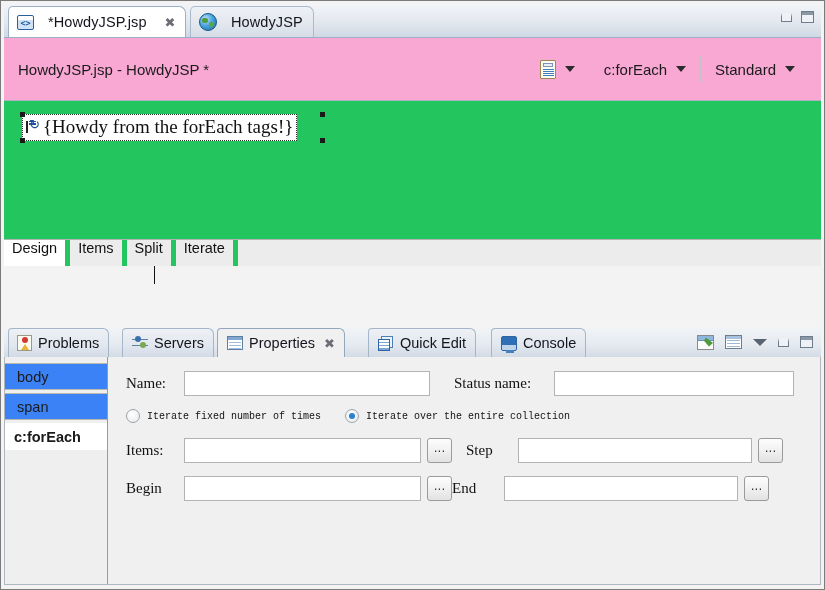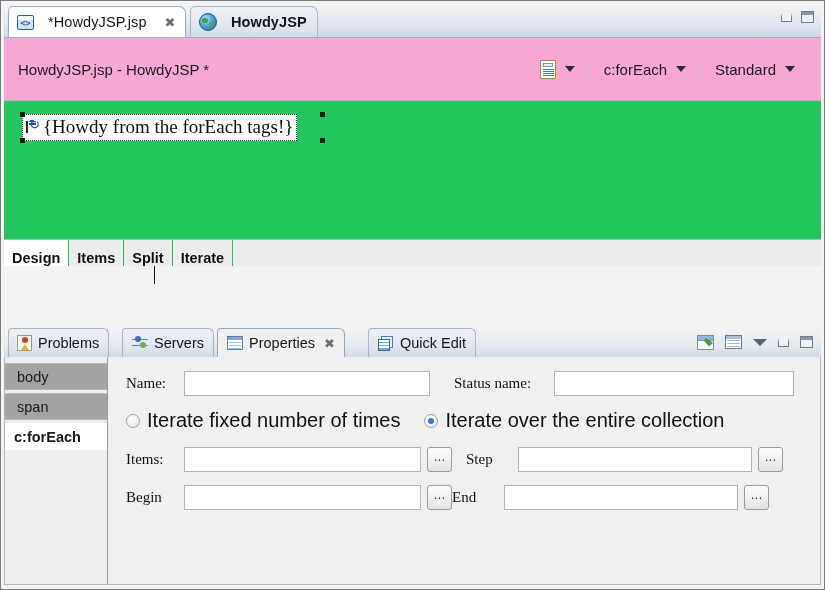--- a/index.html
+++ b/index.html
@@ -38,21 +38,20 @@
     background:#ffffff;
     border-color:#9ab0c6;
     z-index:3;
     box-shadow:0 -1px 0 #fff inset;
   }
   .tab.inactive{
     left:186px;
     background:linear-gradient(to bottom,#eef1f5 0%,#e2e7ee 60%,#d4dce7 100%);
     border-color:#a9bacb;
     z-index:2;
-    font-weight:bold;
   }
   .tab .tab-label{white-space:nowrap;letter-spacing:.1px;}
   .tab-close{
     font-size:13px;color:#6d6d78;margin-left:4px;line-height:1;
     font-family:"DejaVu Sans", sans-serif;
   }
   
   .ico-jsp{
     width:17px;height:15px;box-sizing:border-box;flex:none;
     border:1px solid #2a5f9e;border-radius:2px;
@@ -158,22 +157,22 @@
     position:absolute;width:1px;background:#111;
   }
 
   
   .modebar{
     position:absolute;left:0;right:0;bottom:0;height:26px;
     background:#ececec;border-top:1px solid #b3b3b3;
     display:flex;align-items:stretch;
   }
   .modetab{
-    display:flex;align-items:flex-end;padding:0 8px;font-size:14.5px;color:#111;
-    border-right:1px solid #22c55e;box-sizing:border-box;font-weight:bold;
+    display:flex;align-items:flex-start;padding:0 8px;font-size:14.5px;color:#111;
+    border-right:5px solid #22c55e;box-sizing:border-box;
   }
   .modetab.active{background:#ffffff;}
 
   
   .bottom-part{
     position:absolute;left:3px;top:326px;width:817px;height:258px;
     box-sizing:border-box;
   }
   .viewtabs{
     position:relative;height:30px;
@@ -287,21 +286,21 @@
     display:flex;
   }
   .crumbs{
     width:103px;flex:none;box-sizing:border-box;
     background:#efefef;border-right:1px solid #9a9a9a;
     padding:6px 0 0 0;
   }
   .crumb{
     height:27px;display:flex;align-items:center;padding-left:12px;box-sizing:border-box;
     font-size:14.5px;color:#1a1a1a;
-    background:#a3a3a3;border:1px solid #b9b9ad;border-left:none;border-right:none;
+    background:#3b82f6;border:1px solid #b9b9ad;border-left:none;border-right:none;
     margin-bottom:3px;
   }
   .crumb.selected{
     background:#ffffff;border-color:#ffffff;font-weight:bold;padding-left:9px;
   }
   .fields{
     flex:1;padding:14px 14px 0 18px;box-sizing:border-box;
   }
   .row{display:flex;align-items:center;margin-bottom:13px;}
   .lbl{
@@ -324,21 +323,21 @@
   .radio-row{display:flex;align-items:center;margin:2px 0 15px 0;}
   .radio{
     width:14px;height:14px;border-radius:50%;box-sizing:border-box;flex:none;
     border:1px solid #9aa3ac;background:radial-gradient(circle at 40% 35%,#ffffff,#e6e8ea);
     margin-right:7px;position:relative;
   }
   .radio.on:after{
     content:"";position:absolute;left:3px;top:3px;width:6px;height:6px;border-radius:50%;
     background:#2f7fd0;
   }
-  .radio-lbl{font-size:20px;color:#111;font-family:Liberation Sans, sans-serif;white-space:nowrap;text-align:right;}
+  .radio-lbl{font-size:10px;color:#111;font-family:Liberation Mono, monospace;white-space:nowrap;text-align:right;}
 </style>
 </head>
 <body>
 
 <div class="app">
 
   <div class="editor-part">
 
     <div class="tabstrip">
 
@@ -424,20 +423,24 @@
         <span class="ico-props"></span>
         <span>Properties</span>
         <span class="vt-close">✖</span>
       </div>
 
       <div class="vtab inactive" style="left:364px;">
         <span class="ico-quickedit"></span>
         <span>Quick Edit</span>
       </div>
 
+      <div class="vtab inactive" style="left:487px;">
+        <span class="ico-console"></span>
+        <span>Console</span>
+      </div>
 
       <div class="vt-right">
         <span class="ico-pin"></span>
         <span class="ico-list"></span>
         <span class="ico-viewmenu"></span>
         <span class="w-min"></span>
         <span class="w-max"></span>
       </div>
     </div>
 

